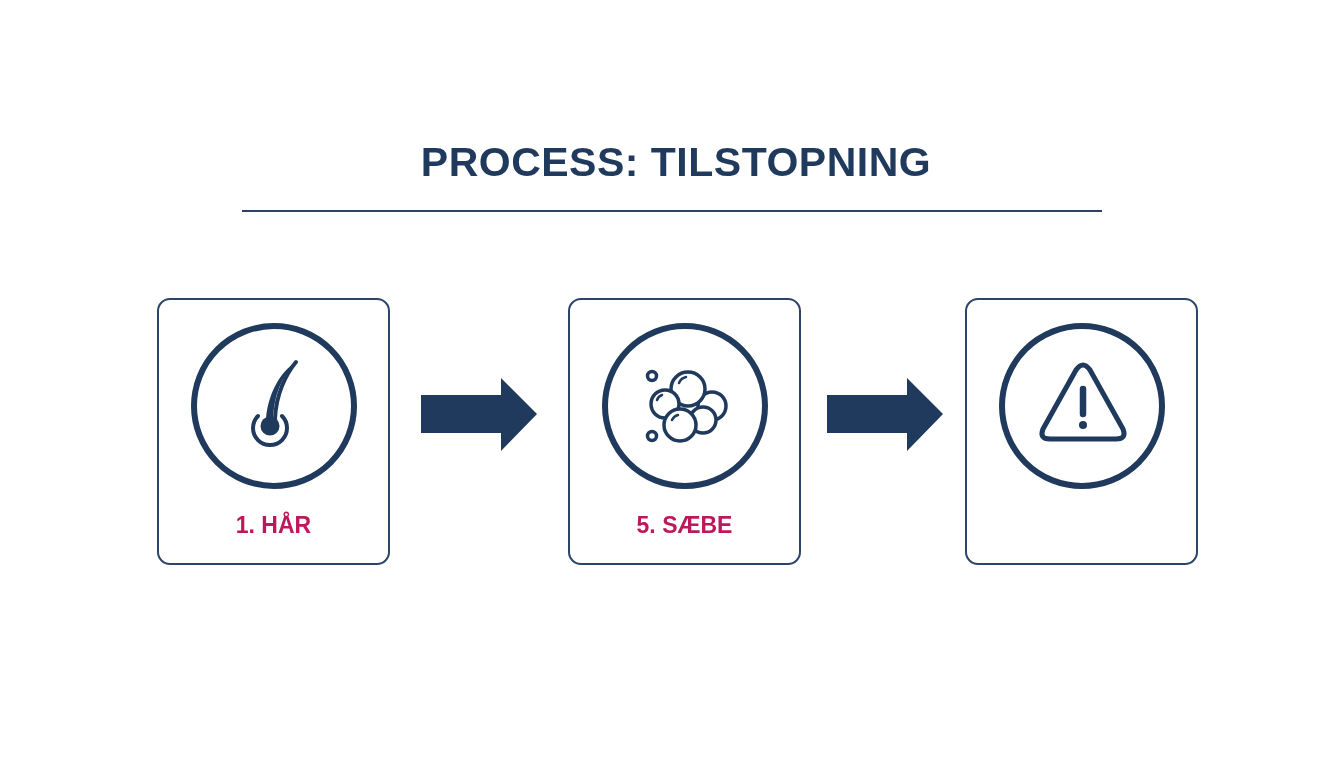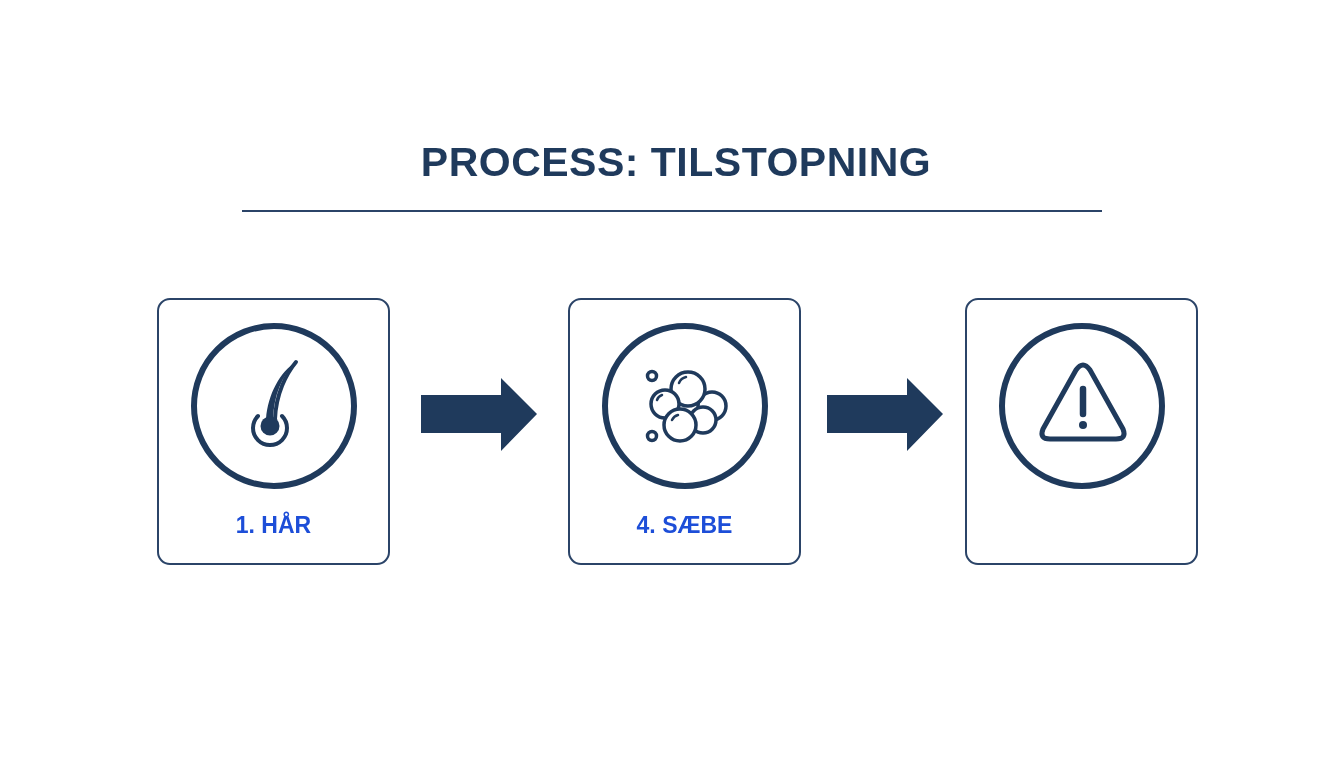--- a/index.html
+++ b/index.html
@@ -5,21 +5,21 @@
   html, body { margin:0; padding:0; }
   body { width:1344px; height:768px; background:#ffffff; position:relative; overflow:hidden;
          font-family:"Liberation Sans", "DejaVu Sans", sans-serif; }
   .title { position:absolute; left:0; width:1352px; top:138px; text-align:center;
            font-size:41px; font-weight:bold; color:#1f3a5c; letter-spacing:0.5px; line-height:48px; }
   .rule { position:absolute; left:242px; width:860px; top:210px; height:2px; background:#2b4468; }
   .card { position:absolute; top:298px; width:229px; height:263px; border:2px solid #2b4468;
           border-radius:13px; background:#fff; }
   .card svg { position:absolute; left:0; top:0; }
   .label { position:absolute; left:0; right:0; top:510px; text-align:center; font-size:23px;
-           font-weight:bold; color:#1d4ed8; line-height:30px; }
+           font-weight:bold; color:#be185d; line-height:30px; }
   .arrow { position:absolute; }
 </style>
 </head>
 <body>
 
 <div class="title">PROCESS: TILSTOPNING</div>
 <div class="rule"></div>
 
 <div class="card" style="left:157px;">
   <svg width="229" height="263" viewBox="157 298 229 263">
@@ -47,21 +47,21 @@
       <circle cx="663" cy="402" r="14"></circle>
       <circle cx="701" cy="418" r="13"></circle>
       <circle cx="678" cy="423" r="16"></circle>
     </g>
     <g fill="none" stroke="#1f3a5c" stroke-width="2.5" stroke-linecap="round">
       <path d="M677 381 A 10 10 0 0 1 684 375"></path>
       <path d="M655 398 A 8 8 0 0 1 660 393"></path>
       <path d="M670 418 A 9 9 0 0 1 676 413"></path>
     </g>
   </svg>
-  <div class="label" style="top:210px;">4. SÆBE</div>
+  <div class="label" style="top:210px;">5. SÆBE</div>
 </div>
 
 <svg class="arrow" style="left:827px; top:378px;" width="116" height="73" viewBox="0 0 116 73">
   <polygon points="0,17 80,17 80,0 116,36 80,73 80,55 0,55" fill="#1f3a5c"></polygon>
 </svg>
 
 <div class="card" style="left:965px;">
   <svg width="229" height="263" viewBox="965 298 229 263">
     <circle cx="1080" cy="404" r="80" fill="none" stroke="#1f3a5c" stroke-width="6"></circle>
     <path d="M1074 368 Q 1081 358 1088 368 L 1121 427 Q 1125 437 1114 437 L 1048 437 Q 1037 437 1041 427 Z" fill="none" stroke="#1f3a5c" stroke-width="5" stroke-linejoin="round"></path>

